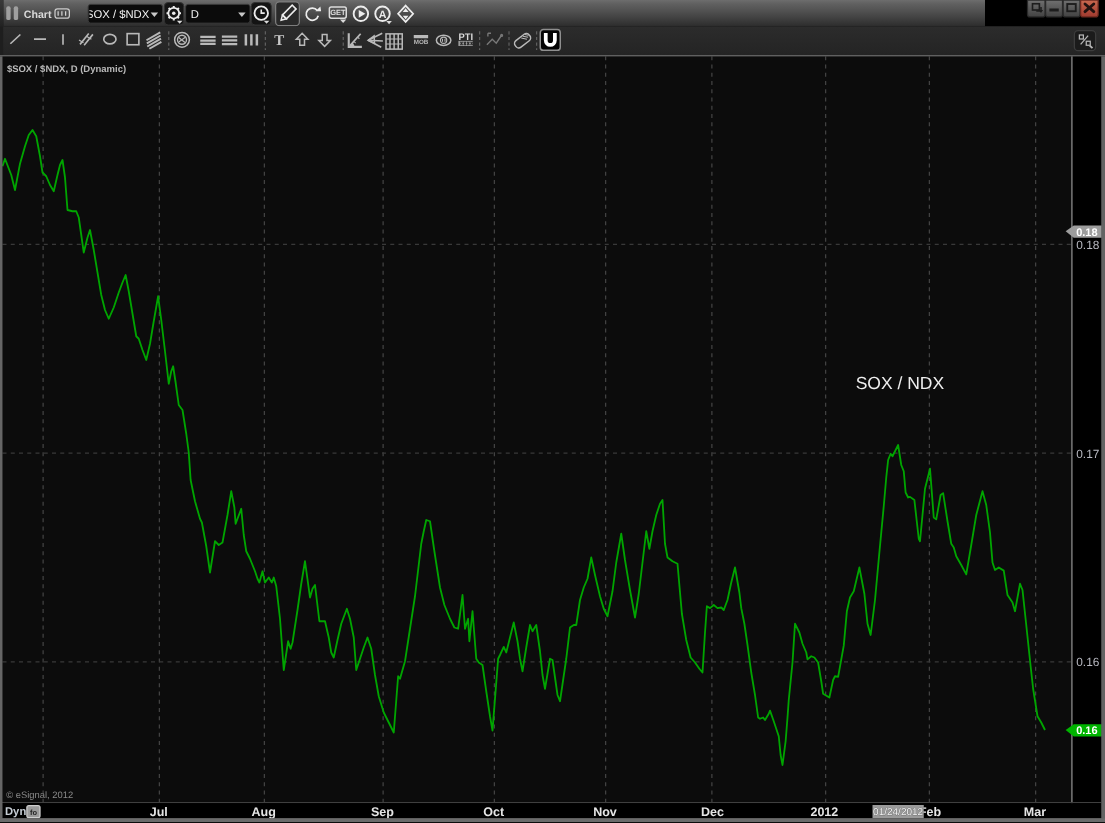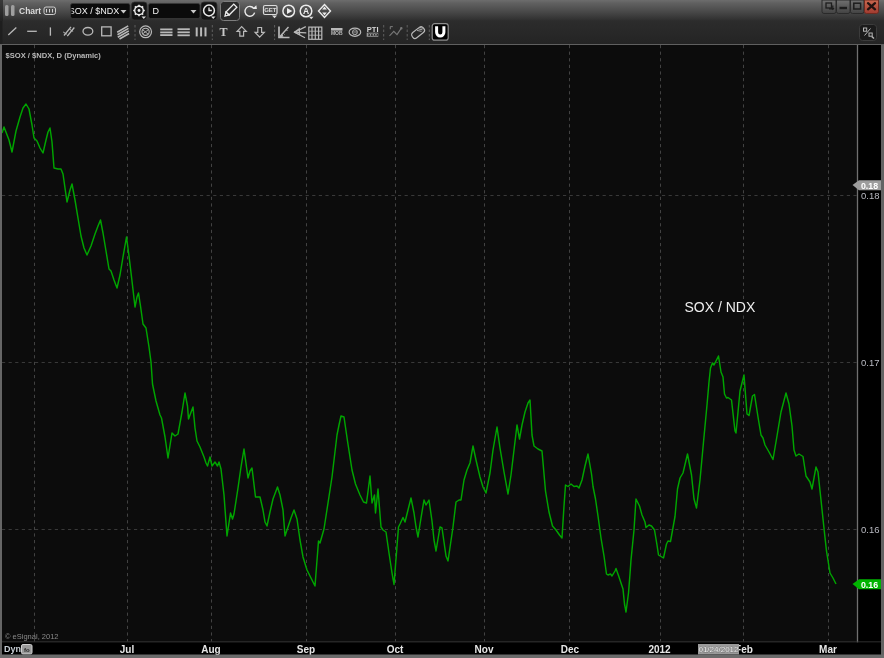--- a/index.html
+++ b/index.html
@@ -1,17 +1,17 @@
 <!DOCTYPE html>
 <html><head>
 <meta charset="utf-8">
 <style>
   html,body{margin:0;padding:0;width:884px;height:658px;overflow:hidden;background:#000;font-family:"Liberation Sans",sans-serif;}
   #win{position:relative;width:884px;height:658px;background:#000;}
-  #titlebar{position:absolute;left:0;top:0;width:884px;height:21px;
+  #titlebar{position:absolute;left:0;top:0;width:788px;height:21px;
     background:linear-gradient(#6d6d6d 0%,#606060 15%,#525252 40%,#404040 70%,#303030 95%,#2b2b2b 100%);}
   #titlebar .edge{position:absolute;left:0;top:0;width:3px;height:21px;background:linear-gradient(#3a3a3a,#222);}
   #toolbar{position:absolute;left:0;top:21px;width:884px;height:22.5px;
     background:linear-gradient(#2c2c2c,#282828 50%,#242424);border-bottom:1px solid #606060;}
   #chartsvg{position:absolute;left:0;top:0;}
 </style>
 </head>
 <body>
 <div id="win">
 

